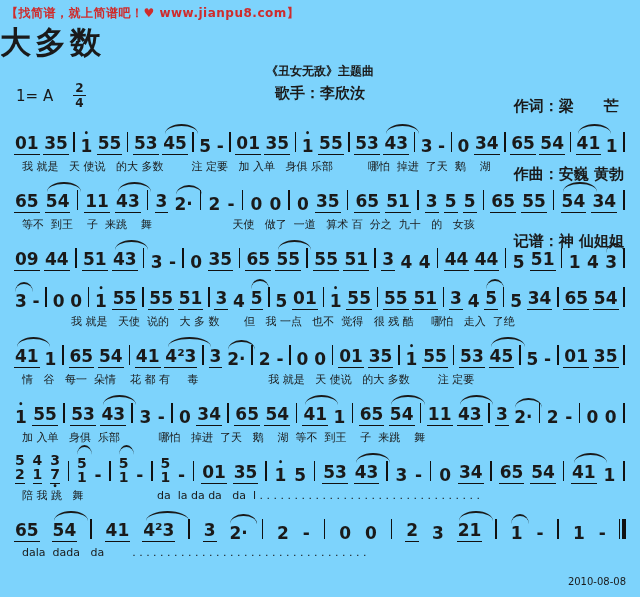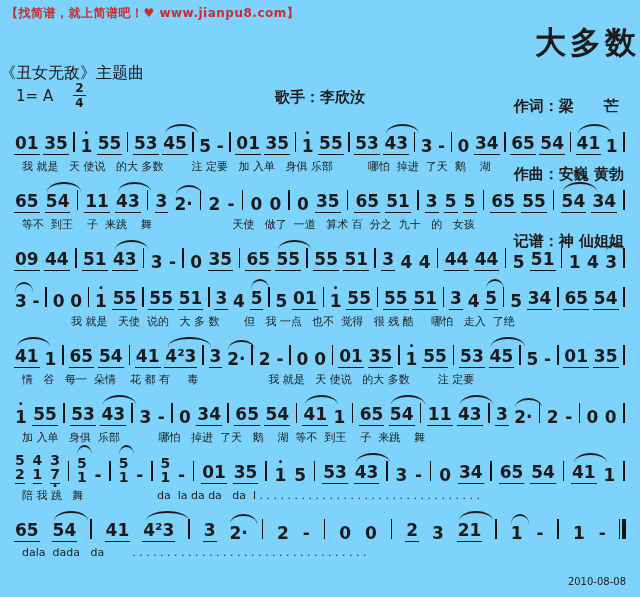--- a/index.html
+++ b/index.html
@@ -14,28 +14,28 @@
   }
   .banner{
     position:absolute;top:5px;left:6px;
     font-size:12px;font-weight:bold;
     color:#cf2b2b;
     letter-spacing:.5px;
     cursor:pointer;
   }
   .header{position:relative;height:124px;}
   .title{
-    text-align:right;
+    text-align:left;
     font-size:31px;font-weight:bold;
     letter-spacing:4px;
     padding-top:26px;line-height:1.05;
   }
   .subtitle{
-    text-align:left;
-    font-size:16px;font-weight:400;
+    text-align:center;
+    font-size:12px;font-weight:700;
     margin-top:4px;
   }
   .singer{
     text-align:center;
     font-size:15px;font-weight:600;
     margin-top:4px;
   }
   .credits{
     position:absolute;right:16px;top:50px;
     font-size:15px;font-weight:600;

